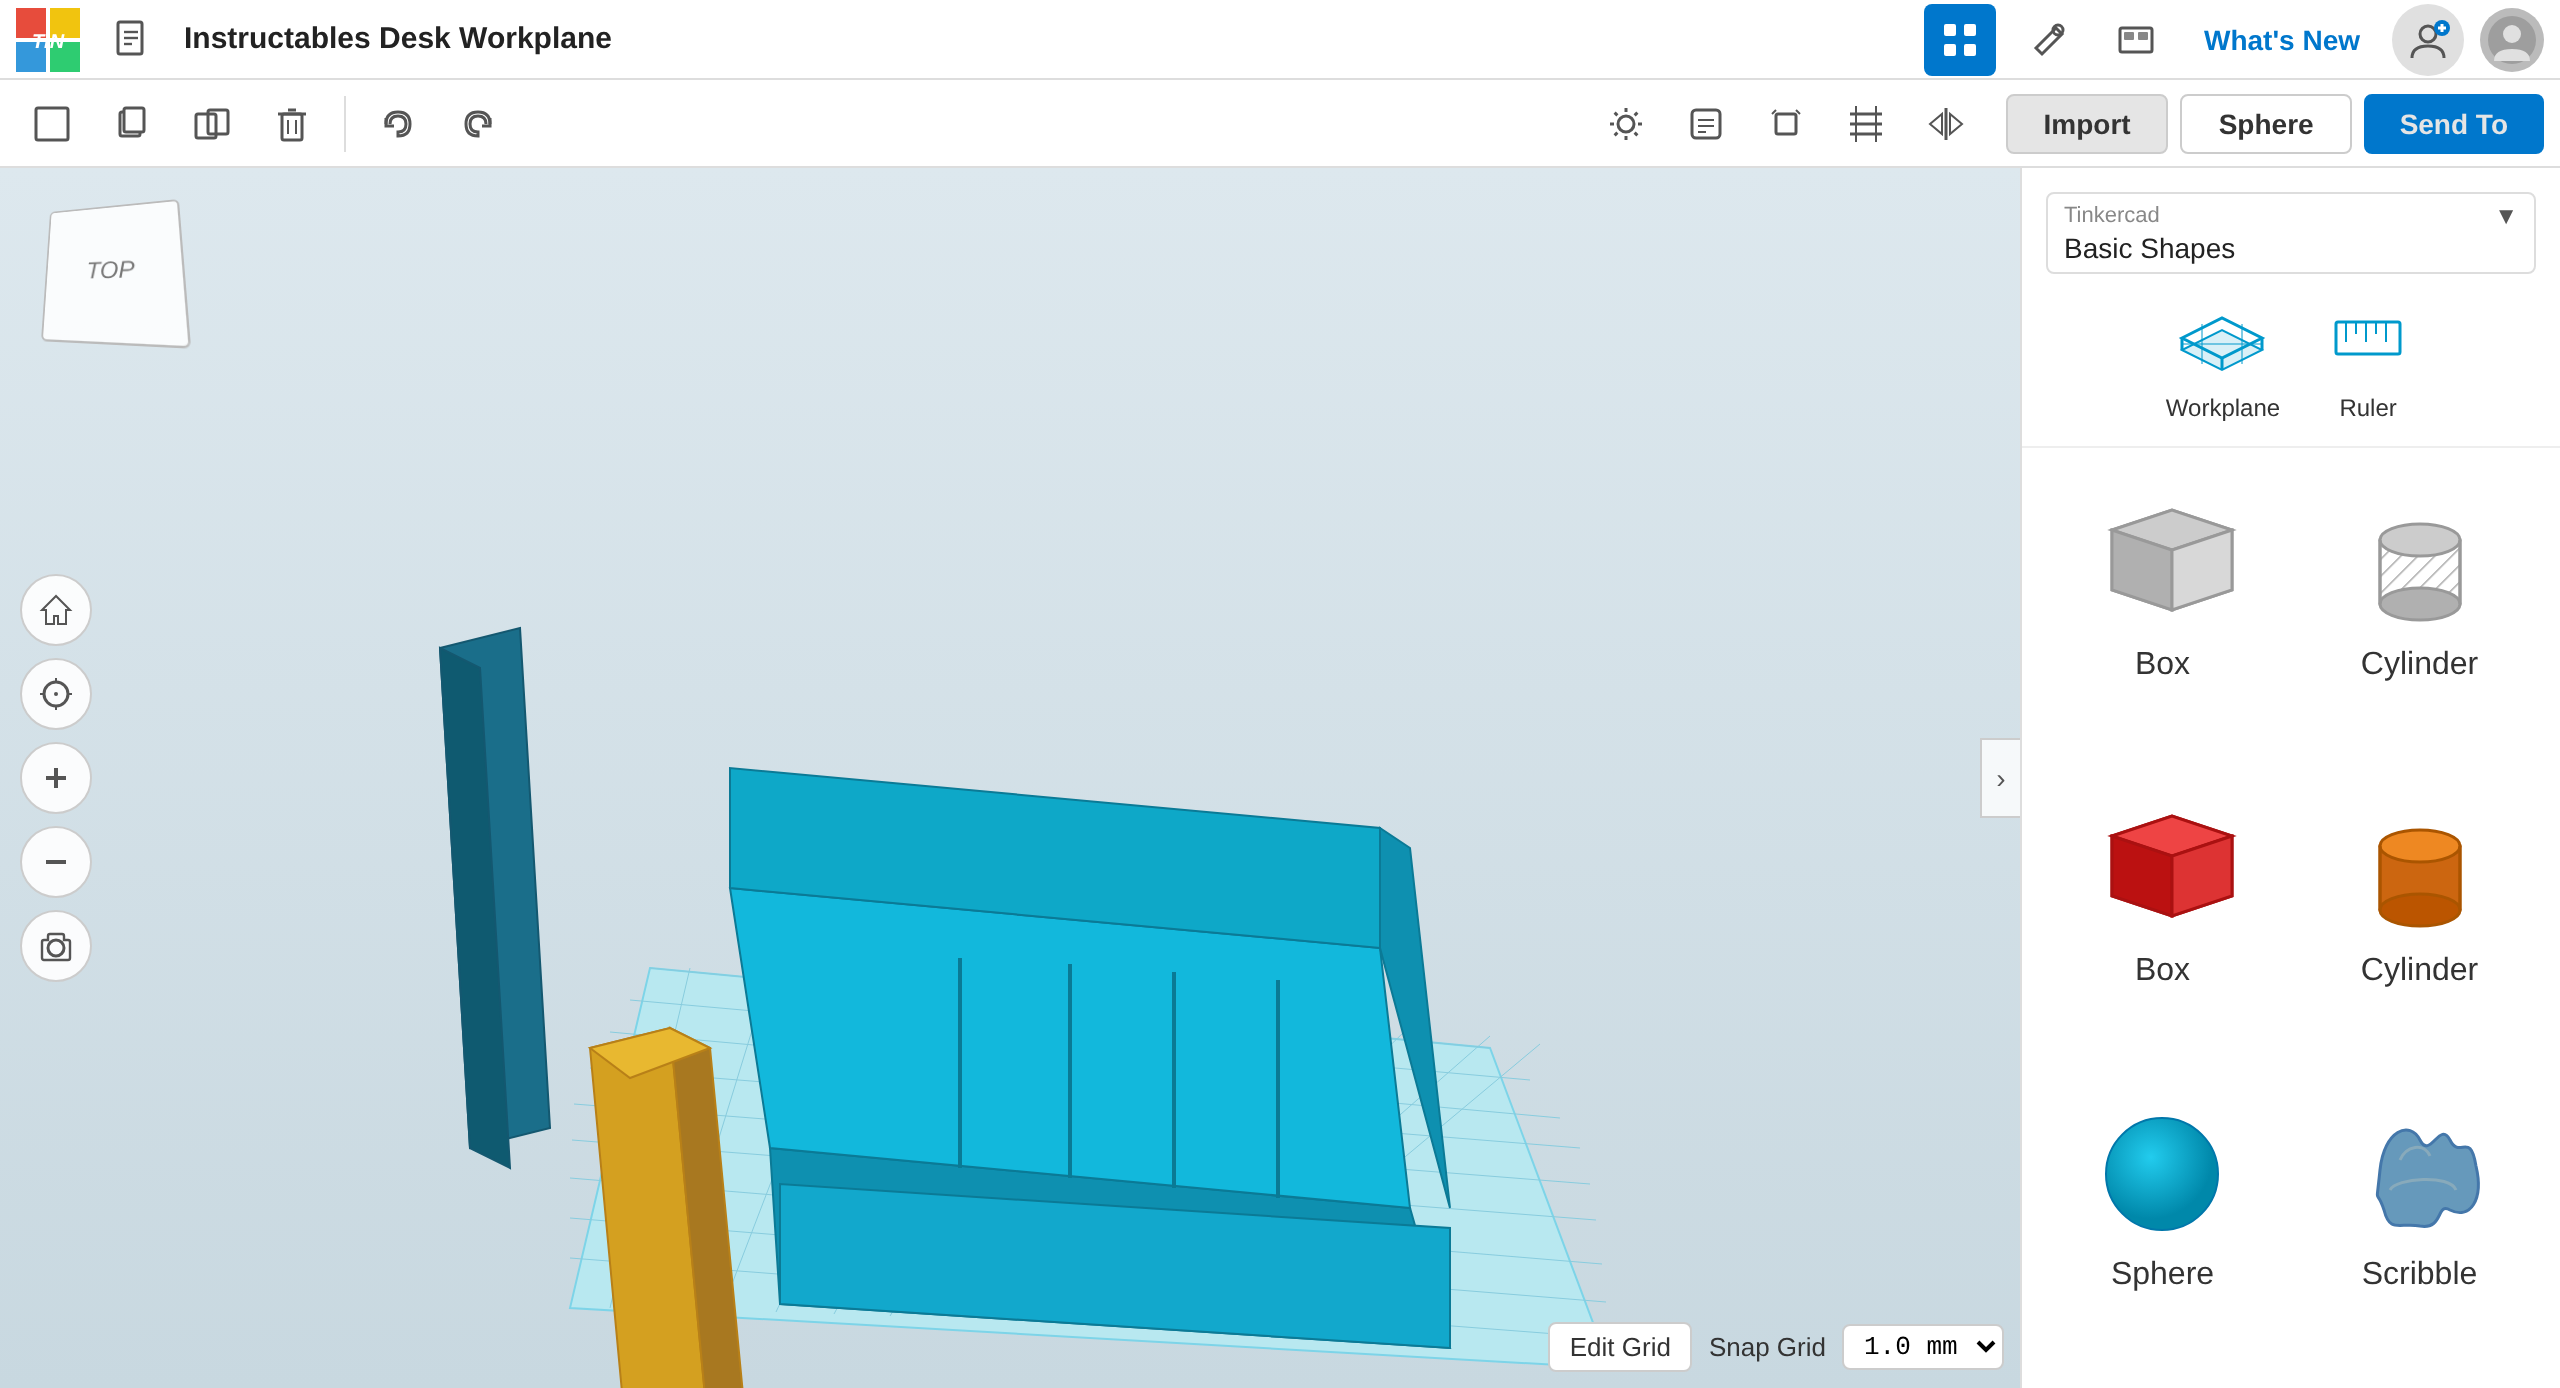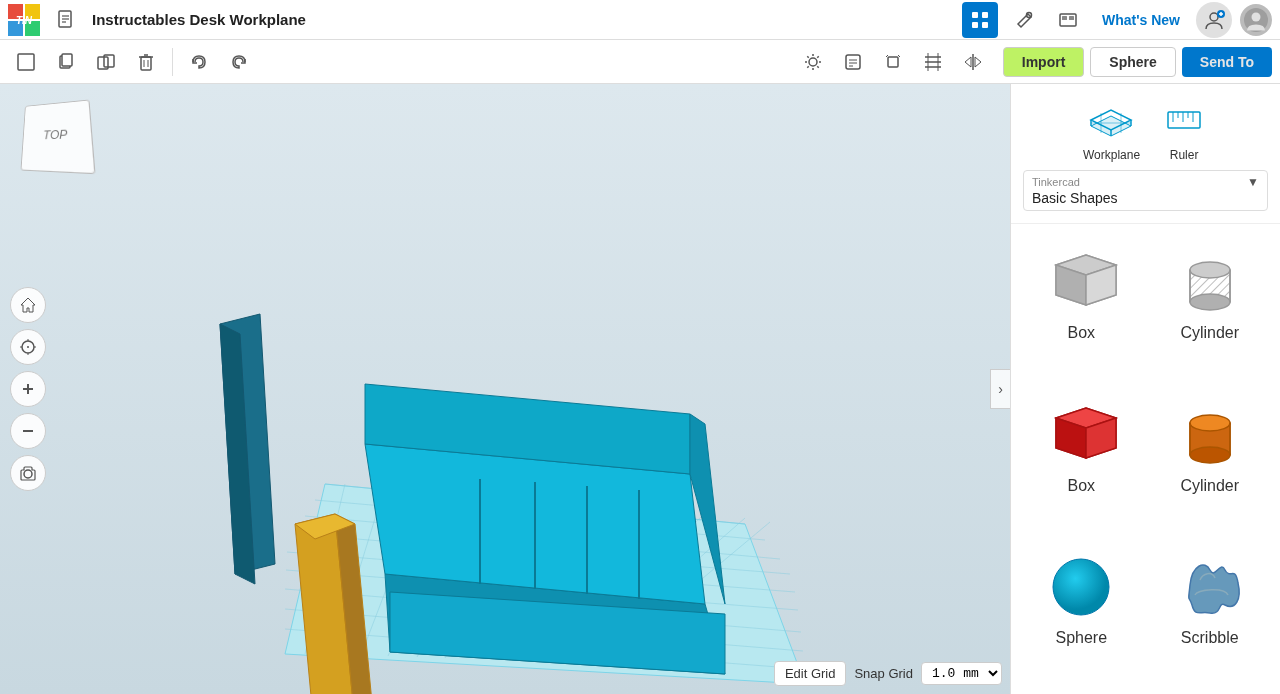--- a/index.html
+++ b/index.html
@@ -46,21 +46,21 @@
     #toolbar-right { margin-left: auto; display: flex; gap: 4px; }
     .toolbar-right-btn {
       width: 36px; height: 36px; display: flex; align-items: center; justify-content: center;
       border-radius: 4px; cursor: pointer; font-size: 18px; color: #555;
     }
     #action-btns { margin-left: auto; display: flex; gap: 6px; }
     .action-btn {
       padding: 6px 18px; border-radius: 4px; font-size: 14px; font-weight: 600;
       cursor: pointer; border: none;
     }
-    #import-btn { background: #bef264; border: 1px solid #ccc; color: #333; }
+    #import-btn { background: #e5e5e5; border: 1px solid #ccc; color: #333; }
     #export-btn { background: #fff; border: 1px solid #ccc; color: #333; }
     #sendto-btn { background: #0077cc; color: #fff; }
 
     
     #main { display: flex; height: calc(694px - 84px); }
 
     
     #viewport {
       flex: 1; position: relative; background: #e8e8e8;
       overflow: hidden;
@@ -423,20 +423,30 @@
           <option>0.5 mm</option>
           <option>0.1 mm</option>
         </select>
       </div>
     </div>
   </div>
 
   <div id="right-panel">
 
     <div id="panel-top">
+      <div style="width:100%;border:1px solid #ddd;border-radius:4px;padding:4px 8px;cursor:pointer;display:flex;flex-direction:column;gap:1px;">
+        <div style="display:flex;justify-content:space-between;align-items:center;">
+          <span style="font-size:11px;color:#888;">Tinkercad</span>
+          <span style="font-size:12px;color:#555;">▼</span>
+        </div>
+        <div style="display:flex;justify-content:space-between;align-items:center;">
+          <span style="font-size:14px;font-weight:500;color:#222;">Basic Shapes</span>
+        </div>
+      </div>
+
       <div id="panel-tools">
 
         <div class="panel-tool">
           <div class="panel-tool-icon">
             <svg width="48" height="48" viewBox="0 0 48 48">
               <polygon points="4,24 24,14 44,24 24,34" fill="none" stroke="#0099cc" stroke-width="1.5"></polygon>
               <line x1="4" y1="24" x2="4" y2="30" stroke="#0099cc" stroke-width="1.5"></line>
               <line x1="44" y1="24" x2="44" y2="30" stroke="#0099cc" stroke-width="1.5"></line>
               <line x1="24" y1="34" x2="24" y2="40" stroke="#0099cc" stroke-width="1.5"></line>
               <polygon points="4,30 24,40 44,30 24,20" fill="rgba(0,153,204,0.15)" stroke="#0099cc" stroke-width="1"></polygon>
@@ -454,30 +464,20 @@
             <svg width="48" height="48" viewBox="0 0 48 48">
               <rect x="8" y="16" width="32" height="16" rx="1" fill="none" stroke="#0099cc" stroke-width="1.5"></rect>
               <line x1="13" y1="16" x2="13" y2="26" stroke="#0099cc" stroke-width="1"></line>
               <line x1="18" y1="16" x2="18" y2="22" stroke="#0099cc" stroke-width="1"></line>
               <line x1="23" y1="16" x2="23" y2="26" stroke="#0099cc" stroke-width="1"></line>
               <line x1="28" y1="16" x2="28" y2="22" stroke="#0099cc" stroke-width="1"></line>
               <line x1="33" y1="16" x2="33" y2="26" stroke="#0099cc" stroke-width="1"></line>
             </svg>
           </div>
           <span class="panel-tool-label">Ruler</span>
-        </div>
-      </div>
-
-      <div style="width:100%;border:1px solid #ddd;border-radius:4px;padding:4px 8px;cursor:pointer;display:flex;flex-direction:column;gap:1px;">
-        <div style="display:flex;justify-content:space-between;align-items:center;">
-          <span style="font-size:11px;color:#888;">Tinkercad</span>
-          <span style="font-size:12px;color:#555;">▼</span>
-        </div>
-        <div style="display:flex;justify-content:space-between;align-items:center;">
-          <span style="font-size:14px;font-weight:500;color:#222;">Basic Shapes</span>
         </div>
       </div>
     </div>
 
     <div id="shapes-grid">
 
       <div class="shape-item">
         <svg class="shape-canvas" width="80" height="80" viewBox="0 0 80 80">
           <defs>
             <pattern id="hatch" patternUnits="userSpaceOnUse" width="6" height="6" patternTransform="rotate(45)">

